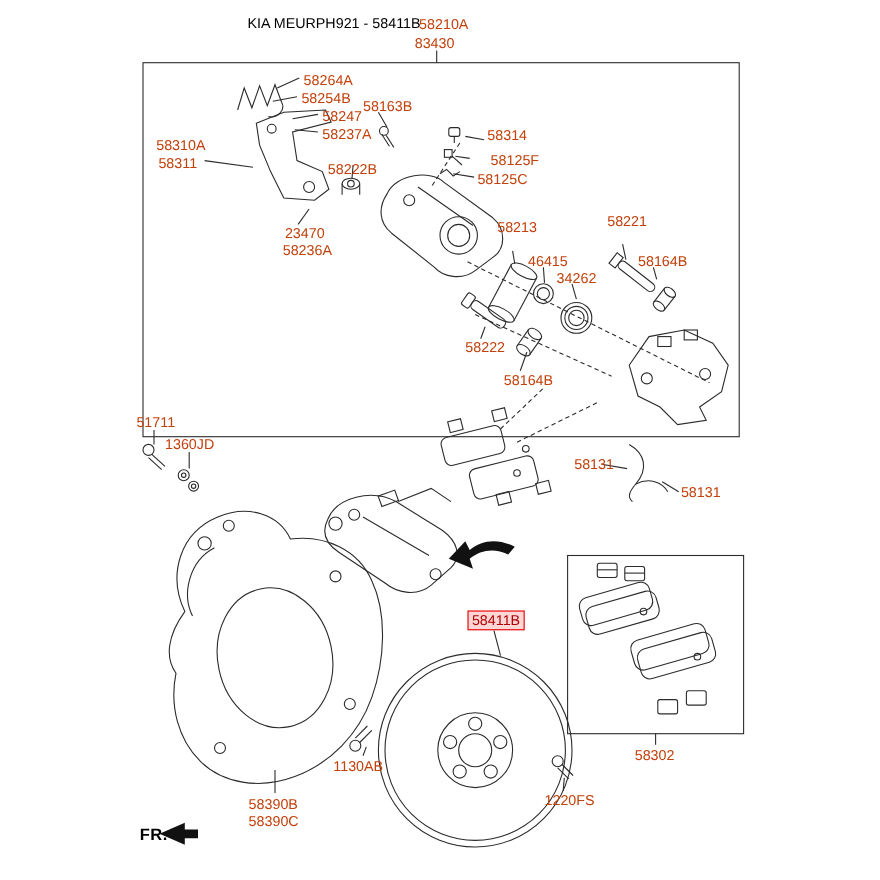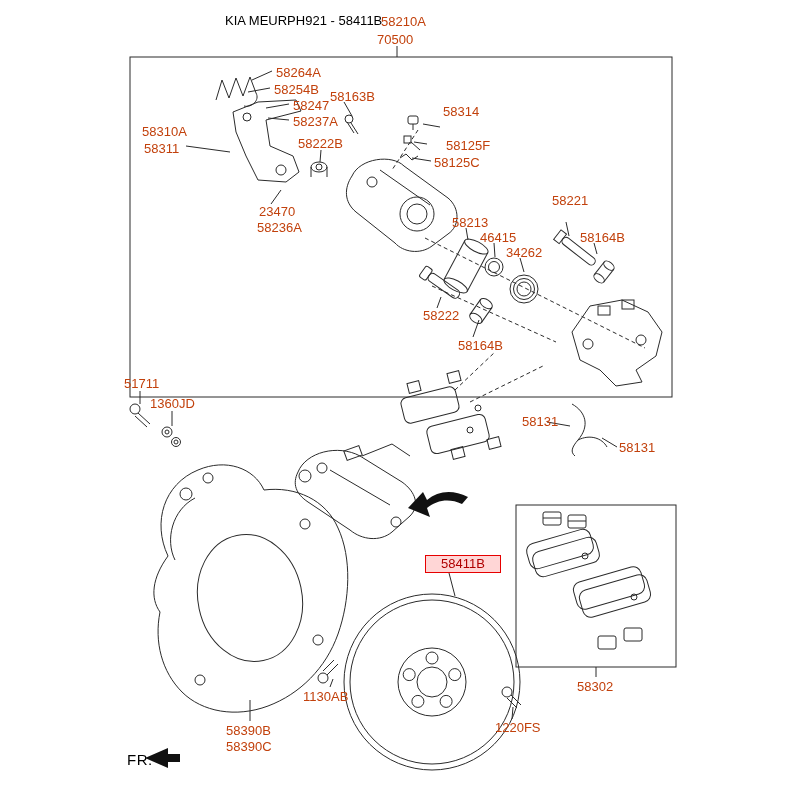--- a/index.html
+++ b/index.html
@@ -1,22 +1,22 @@
 <!DOCTYPE html>
 <html><head>
 <meta charset="utf-8">
 <style>
   *{box-sizing:border-box}
   body{margin:0;background:#ffffff;font-family:"Liberation Sans",sans-serif}
   .stage{position:relative;width:800px;height:800px;background:#fff;overflow:hidden}
   .stage > svg{position:absolute;left:0;top:0}
   .lbl{position:absolute;font-size:13px;line-height:1.1;white-space:nowrap;color:#000}
   .link{color:#c2410c;cursor:pointer}
-  .hl{color:#b00000;background:#ffd6d6;border:1.6px solid #e60000;padding:1px 15px}
-  .fr{font-weight:normal;font-size:15px;letter-spacing:.5px;color:#000}
+  .hl{color:#b00000;background:#ffd6d6;border:1.6px solid #e60000;padding:1px 3px}
+  .fr{font-weight:bold;font-size:15px;letter-spacing:.5px;color:#000}
 </style>
 </head>
 <body>
 
 <div class="stage">
 
   <svg width="800" height="800" viewBox="0 0 800 800">
     <g stroke="#2b2b2b" stroke-width="1" fill="none">
 
       <g>
@@ -247,36 +247,36 @@
 
       <g fill="#111" stroke="none">
         <polygon points="145,758 168,748 168,754 180,754 180,762 168,762 168,768"></polygon>
       </g>
 
     </g>
   </svg>
 
   <div class="lbl" style="left:225px;top:14px">KIA MEURPH921 - 58411B</div>
   <div class="lbl link" style="left:381px;top:15px">58210A</div>
-  <div class="lbl link" style="left:377px;top:33px">70500</div>
+  <div class="lbl link" style="left:377px;top:33px">83430</div>
 
   <div class="lbl link" style="left:276px;top:66px">58264A</div>
   <div class="lbl link" style="left:274px;top:83px">58254B</div>
   <div class="lbl link" style="left:293px;top:99px">58247</div>
   <div class="lbl link" style="left:293px;top:115px">58237A</div>
   <div class="lbl link" style="left:330px;top:90px">58163B</div>
-  <div class="lbl link" style="left:298px;top:137px">58222B</div>
-  <div class="lbl link" style="left:443px;top:105px">58314</div>
+  <div class="lbl link" style="left:298px;top:147px">58222B</div>
+  <div class="lbl link" style="left:443px;top:116px">58314</div>
   <div class="lbl link" style="left:446px;top:139px">58125F</div>
   <div class="lbl link" style="left:434px;top:156px">58125C</div>
   <div class="lbl link" style="left:142px;top:125px">58310A</div>
   <div class="lbl link" style="left:144px;top:142px">58311</div>
   <div class="lbl link" style="left:259px;top:205px">23470</div>
   <div class="lbl link" style="left:257px;top:221px">58236A</div>
-  <div class="lbl link" style="left:452px;top:216px">58213</div>
+  <div class="lbl link" style="left:452px;top:200px">58213</div>
   <div class="lbl link" style="left:480px;top:231px">46415</div>
   <div class="lbl link" style="left:506px;top:246px">34262</div>
   <div class="lbl link" style="left:552px;top:194px">58221</div>
   <div class="lbl link" style="left:580px;top:231px">58164B</div>
   <div class="lbl link" style="left:423px;top:309px">58222</div>
   <div class="lbl link" style="left:458px;top:339px">58164B</div>
 
   <div class="lbl link" style="left:124px;top:377px">51711</div>
   <div class="lbl link" style="left:150px;top:397px">1360JD</div>
   <div class="lbl link" style="left:522px;top:415px">58131</div>

